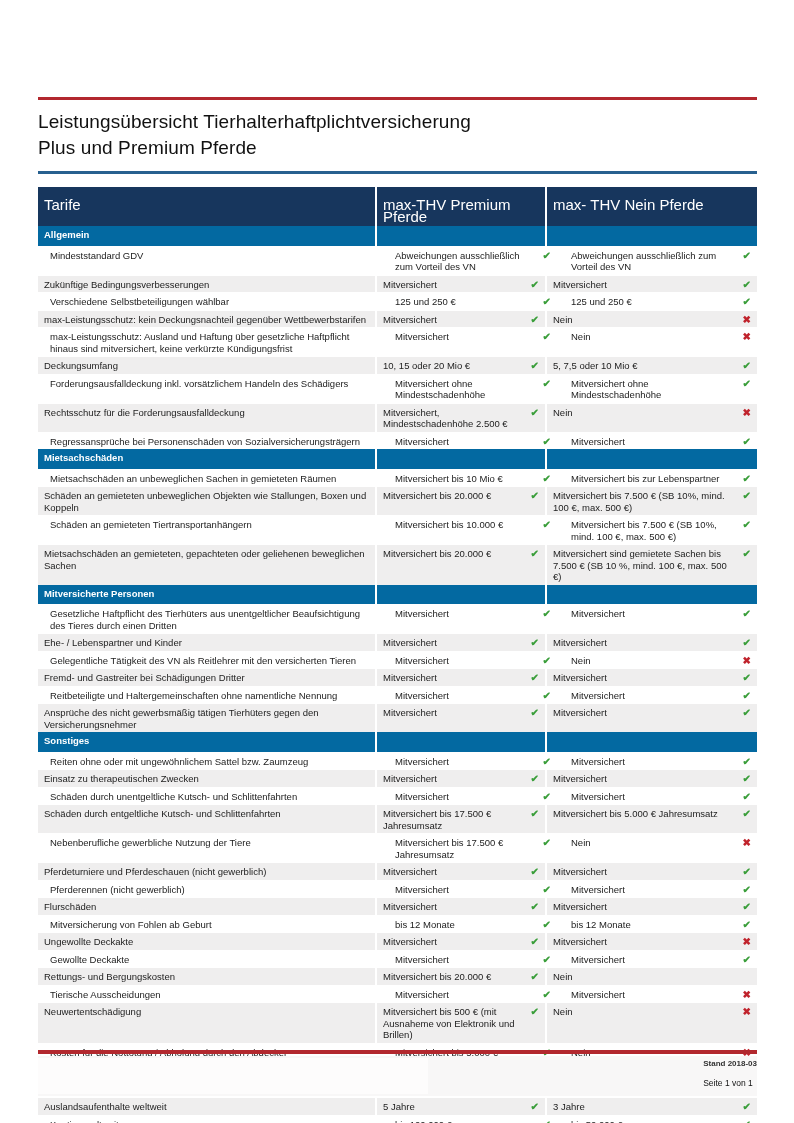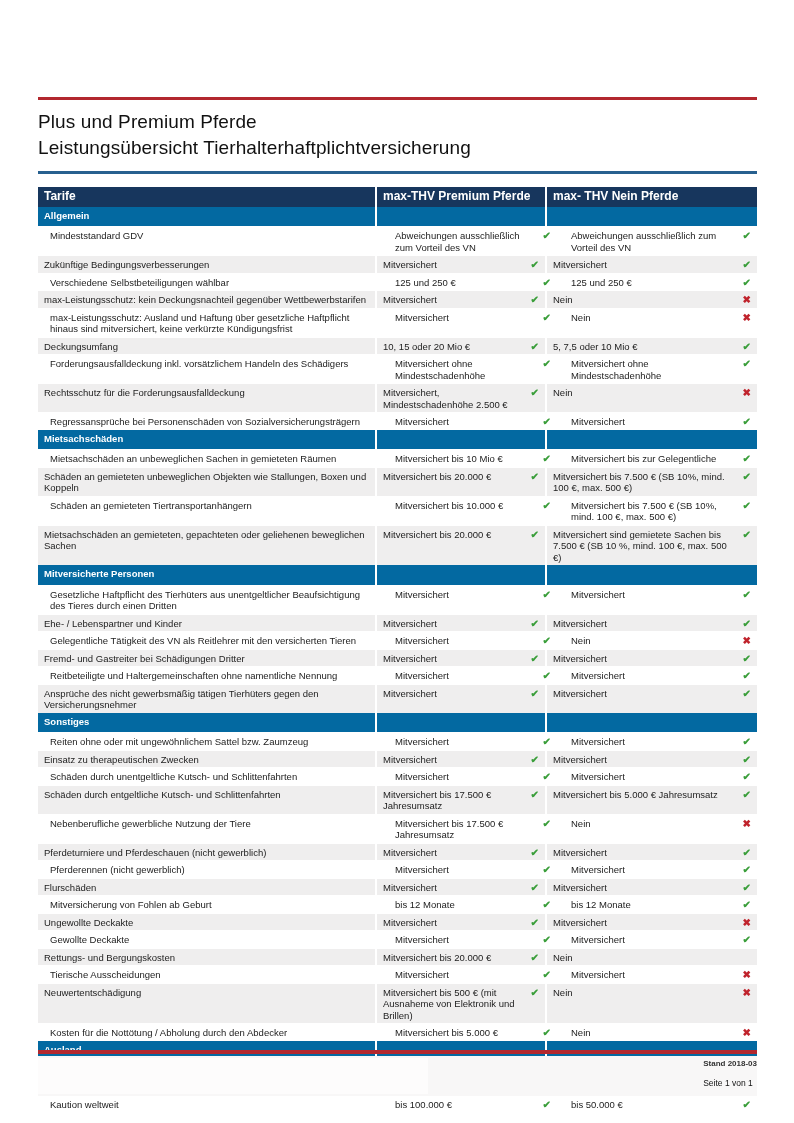--- a/index.html
+++ b/index.html
@@ -23,22 +23,22 @@
   .cell{
     box-sizing:border-box;
     padding:3px 6px 2px 6px;
     font-size:9.5px;line-height:11.5px;
   }
   .c-name{width:337px;}
   .c-prem{width:170px;border-left:2px solid #fff;}
   .c-plus{flex:1;border-left:2px solid #fff;}
 
   .head-row .cell{
-    background:#17365d;color:#fff;font-weight:bold;
-    padding-top:4px;padding-bottom:4px;font-size:12px;
+    background:#17365d;color:#fff;font-weight:normal;
+    padding-top:12px;padding-bottom:4px;font-size:15px;
   }
   .section-row .cell{
     background:#0369a1;color:#fff;font-weight:bold;
     padding-top:3px;padding-bottom:5px;
   }
   .data-row .cell{color:#222;border-top:1px solid #fff;}
   .data-row.odd .cell{background:#ffffff;margin-left:6px;}
   .data-row.even .cell{background:#efeeee;}
 
   .val{display:flex;align-items:flex-start;justify-content:space-between;}
@@ -61,22 +61,22 @@
 </style>
 </head>
 <body>
 
 <div class="page">
   <div class="content">
 
     <div class="rule-red"></div>
 
     <div class="doc-title">
+      <div>Leistungsübersicht Tierhalterhaftplichtversicherung</div>
       <div>Plus und Premium Pferde</div>
-      <div>Leistungsübersicht Tierhalterhaftplichtversicherung</div>
     </div>
 
     <div class="rule-blue"></div>
 
     <div class="cmp-table">
       <div class="t-row head-row">
         <div class="cell c-name">Tarife</div>
         <div class="cell c-prem">max-THV Premium Pferde</div>
         <div class="cell c-plus">max- THV Nein Pferde</div>
       </div>
@@ -190,21 +190,21 @@
             <div class="cell c-prem"></div>
             <div class="cell c-plus"></div>
           </div>
           <div class="t-row data-row odd">
             <div class="cell c-name">Mietsachschäden an unbeweglichen Sachen in gemieteten Räumen</div>
             <div class="cell c-prem val">
               <span class="txt">Mitversichert bis 10 Mio €</span>
               <span class="mark mark-check">✔</span>
             </div>
             <div class="cell c-plus val">
-              <span class="txt">Mitversichert bis zur Gelegentliche</span>
+              <span class="txt">Mitversichert bis zur Lebenspartner</span>
               <span class="mark mark-check">✔</span>
             </div>
           </div>
           <div class="t-row data-row even">
             <div class="cell c-name">Schäden an gemieteten unbeweglichen Objekten wie Stallungen, Boxen und Koppeln</div>
             <div class="cell c-prem val">
               <span class="txt">Mitversichert bis 20.000 €</span>
               <span class="mark mark-check">✔</span>
             </div>
             <div class="cell c-plus val">

